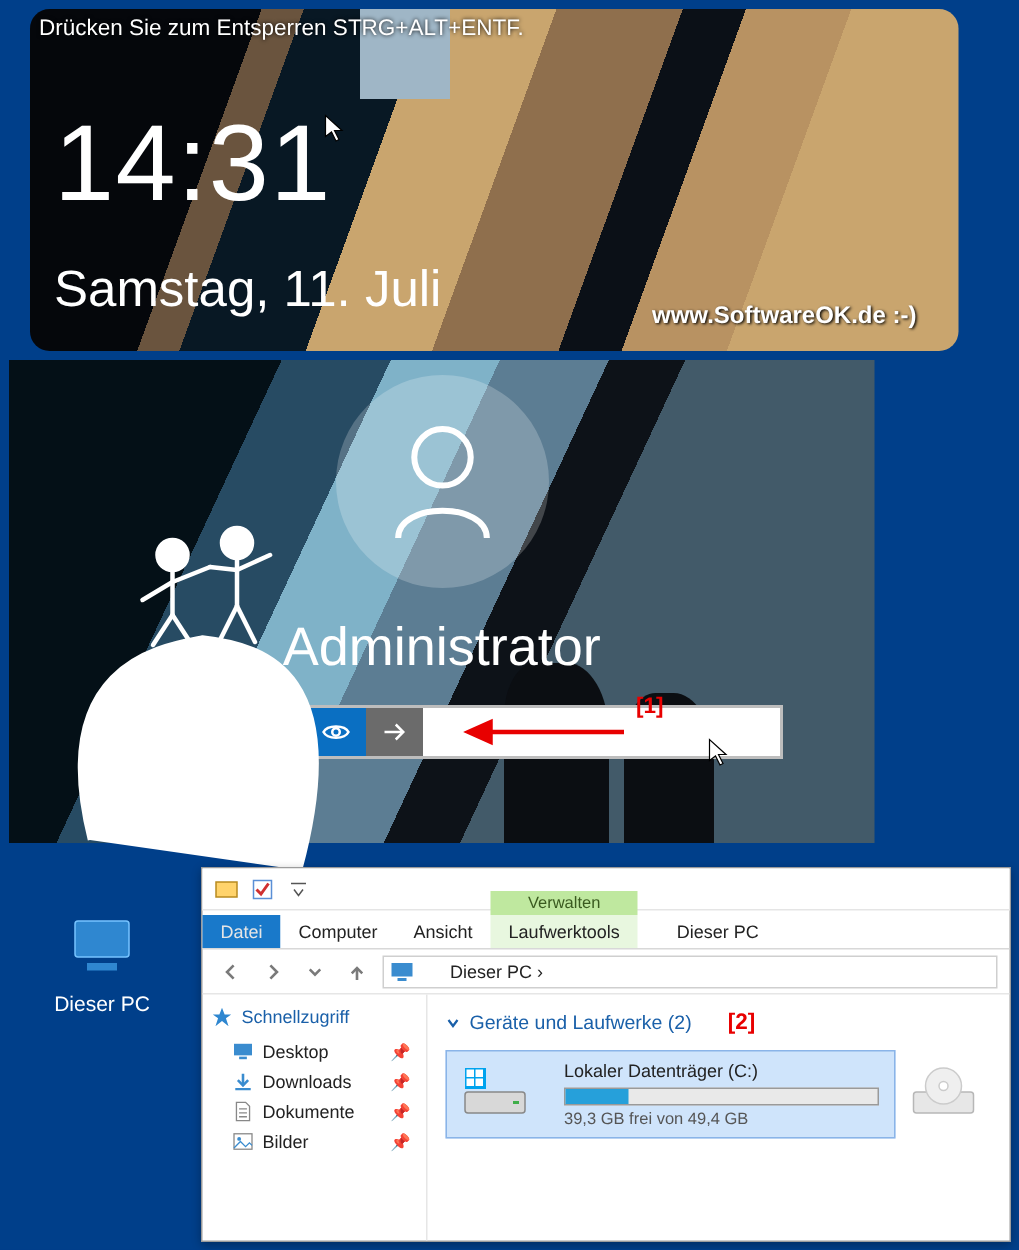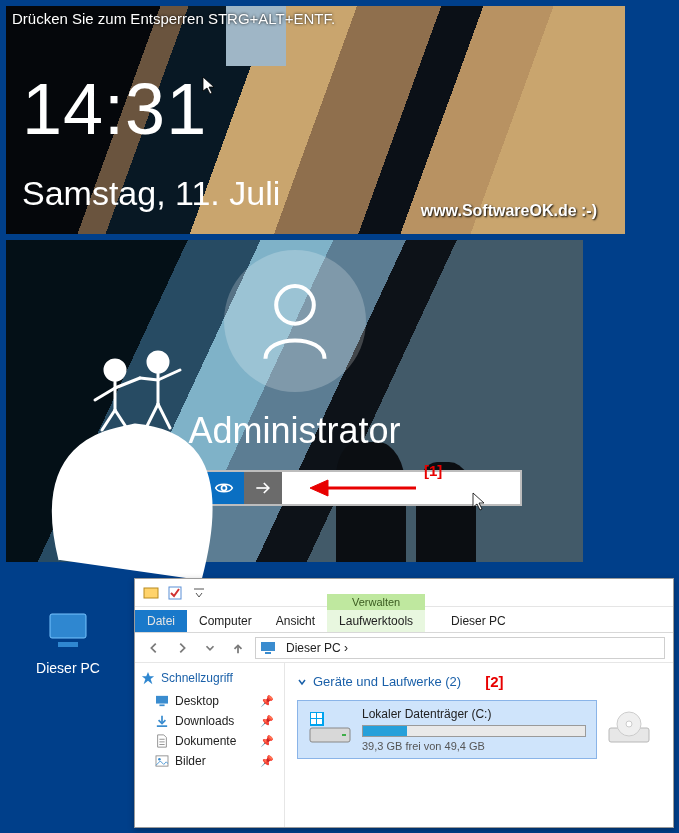--- a/index.html
+++ b/index.html
@@ -1,22 +1,23 @@
 <!DOCTYPE html>
 <html><head>
 <meta charset="utf-8">
 <style>
   * { margin: 0; padding: 0; box-sizing: border-box; font-family: "Segoe UI", Arial, sans-serif; }
   body { width: 679px; height: 833px; background: #003f8a; overflow: hidden; position: relative; }
 
   
   .lock-panel {
-    position: absolute; left: 6px; top: 6px; width: 619px; height: 228px;
+    position: absolute; left: 20px; top: 6px; width: 619px; height: 228px;
     background: linear-gradient(110deg,#05070b 0 22%, #6a543e 22% 26%, #081824 26% 38%, #c9a56e 38% 50%, #8f6f4d 50% 62%, #0b1017 62% 68%, #b89262 68% 78%, #c9a56e 78% 100%);
     overflow: hidden;
+    border-radius: 13px;
   }
   .lock-sky { position:absolute; left:220px; top:0; width:60px; height:60px; background:#9fb6c6; }
   .unlock-hint { position:absolute; left:6px; top:4px; color:#fff; font-size:15px; text-shadow:0 0 3px #000; }
   .lock-time { position:absolute; left:16px; top:62px; color:#fff; font-size:72px; font-weight:300; letter-spacing:1px;text-align:right; }
   .lock-date { position:absolute; left:16px; top:168px; color:#fff; font-size:34px; font-weight:300; }
   .watermark1 { position:absolute; right:28px; bottom:14px; color:#fff; font-size:16px; font-weight:bold; font-family:"Comic Sans MS","Segoe UI",sans-serif; text-shadow:1px 1px 2px #000;margin-top:25px; }
   .lock-cursor { position:absolute; left:196px; top:70px; }
 
   
   .login-panel {
@@ -67,33 +68,33 @@
   .qat .ic { width:16px; height:16px; }
   .ex-tabs-row { height:26px; display:flex; align-items:flex-end; border-bottom:1px solid #d8d8d8; }
   .ex-tab { padding:4px 12px 4px; font-size:12px; color:#222; background:#fff; cursor:pointer; }
   .ex-tab.file { background:#1979ca; color:#e5e5e5; }
   .ex-tab.context-h { position:relative; background:#e8f7df; }
   .context-band { position:absolute; top:-16px; left:0; right:0; height:16px; background:#bfe89f; color:#3a5a1f; font-size:11px; display:flex; align-items:center; justify-content:center; }
   .ex-tab.loc { margin-left:14px; background:transparent; }
   .ex-addr { height:30px; display:flex; align-items:center; gap:6px; padding:0 8px; border-bottom:1px solid #e6e6e6; }
   .navbtn { width:22px; height:22px; border-radius:3px; display:flex; align-items:center; justify-content:center; cursor:pointer; }
   .navbtn svg { width:14px; height:14px; stroke:#7a7a7a; fill:none; stroke-width:2; }
-  .addr-box { flex:1; height:22px; border:1px solid #cfcfcf; display:flex; align-items:center; gap:10px; padding:0 4px; }
+  .addr-box { flex:1; height:22px; border:1px solid #cfcfcf; display:flex; align-items:center; gap:24px; padding:0 4px; }
   .addr-box svg { width:16px; height:14px; }
   .addr-box .crumb { font-size:12px; }
   .ex-body { display:flex; height:calc(100% - 84px); }
   .ex-side { width:150px; border-right:1px solid #e6e6e6; padding:8px 6px; }
   .side-head { display:flex; align-items:center; gap:6px; color:#1a60a9; font-size:12px; margin-bottom:6px; }
   .side-item { display:flex; align-items:center; gap:6px; padding:3px 0 3px 14px; font-size:12px; position:relative; }
   .side-item .pin { position:absolute; right:4px; color:#9a9a9a; font-size:11px; }
   .ex-main { flex:1; padding:10px 12px; }
   .group-head { color:#1a60a9; font-size:13px; display:flex; align-items:center; gap:6px; }
   .annot2 { color:#e80000; font-weight:bold; font-size:15px; margin-left:24px; }
   .drive-row { display:flex; align-items:center; gap:10px; margin-top:10px; }
-  .drive-tile { display:flex; align-items:center; gap:10px; border:1px solid #8ab4e8; background:#cfe4fb; padding:6px 10px; width:300px; }
+  .drive-tile { display:flex; align-items:center; gap:24px; border:1px solid #8ab4e8; background:#cfe4fb; padding:6px 10px; width:300px; }
   .drive-ic svg { width:44px; height:36px; }
   .drive-text { flex:1; }
   .drive-name { font-size:12px; margin-bottom:4px; }
   .drive-bar { width:100%; height:12px; border:1px solid #9a9a9a; background:#e9e9e9; position:relative; }
   .drive-bar .fill { position:absolute; left:0; top:0; bottom:0; background:#26a0da; }
   .drive-free { font-size:11px; color:#555; margin-top:3px; }
   .dvd-ic { opacity:0.6; }
 
   .cursor-arrow svg { width:16px; height:20px; }
 </style>

